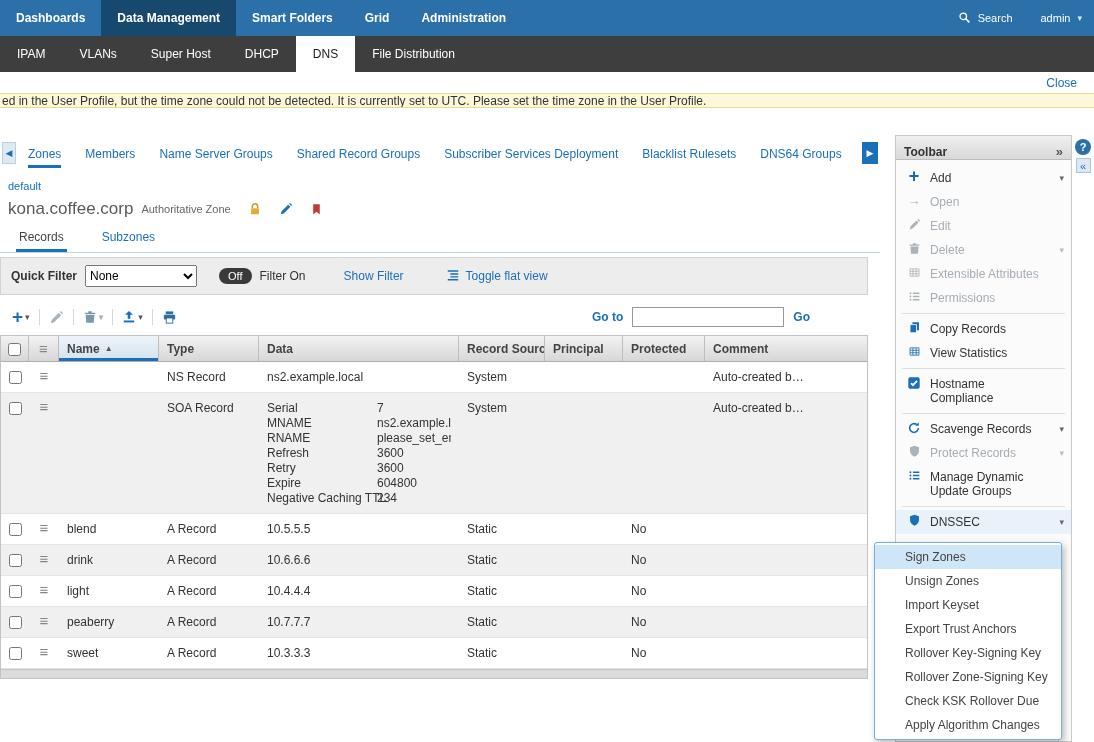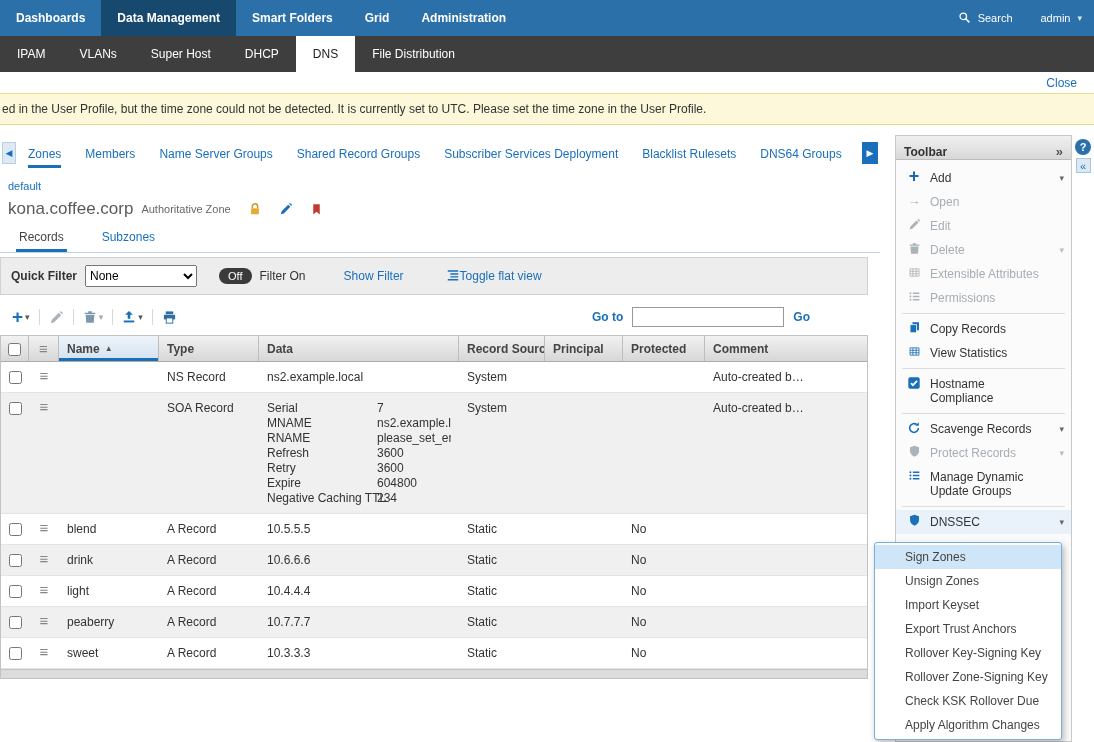--- a/index.html
+++ b/index.html
@@ -16,21 +16,21 @@
   .tn-caret { font-size:9px; color:#dce8f2; }
 
   
   .subnav { position:absolute; top:36px; left:0; right:0; height:36px; background:#3e3e3e; display:flex; align-items:stretch; }
   .subnav-item { display:flex; align-items:center; padding:0 17px; color:#fff; font-size:12px; cursor:pointer; }
   .subnav-item.active { background:#fff; color:#222; }
 
   
   .close-row { position:absolute; top:72px; left:0; right:0; height:38px; background:#fff; }
   .close-link { position:absolute; right:17px; top:4px; color:#1a6fba; font-size:12px; cursor:pointer; }
-  .banner { position:absolute; top:93px; left:0; right:0; height:32px; background:#fcf8d9;
+  .banner { position:absolute; top:93px; left:0; right:0; height:15px; background:#fcf8d9;
             border-top:1px solid #e6dd8a; border-bottom:1px solid #e6dd8a;
             display:flex; align-items:center; padding-left:2px; color:#333; font-size:12px; white-space:nowrap; overflow:hidden; }
 
   
   .main { position:absolute; left:0; top:138px; width:880px; }
 
   .tabs-row { position:relative; height:30px; display:flex; align-items:flex-end; padding:0 24px 0 28px; overflow:hidden; }
   .tab { color:#1a6fba; font-size:12px; margin-right:24px; padding-bottom:7px; white-space:nowrap; cursor:pointer; }
   .tab.active { border-bottom:3px solid #1a6fba; padding-bottom:4px; }
   .tab-arrow-left { position:absolute; left:2px; top:4px; width:14px; height:22px; background:#dde9f4; border:1px solid #b9cfe2;
@@ -50,21 +50,21 @@
   .subtab.active { color:#444; border-bottom:3px solid #1a6fba; }
 
   .filterbar { margin-top:4px; width:868px; height:36px; background:#ededed; border:1px solid #d2d2d2;
                display:flex; align-items:center; padding:18px 10px; }
   .fb-label { font-weight:bold; margin-right:8px; }
   .fb-select { width:112px; height:22px; font-size:12px; font-family:inherit; }
   .off-btn { margin-left:22px; background:#3a3a3a; color:#fff; border-radius:9px; padding:2px 9px; font-size:11px; cursor:pointer; }
   .fb-on { margin-left:8px; color:#333; }
   .fb-link { color:#1a6fba; cursor:pointer; }
   .fb-show { margin-left:38px; }
-  .fb-flat { margin-left:42px; display:flex; align-items:center; }
+  .fb-flat { margin-left:42px; display:flex; align-items:center; gap:6px; }
 
   .actionbar { margin-top:6px; width:868px; height:32px; display:flex; align-items:center; padding-left:8px; }
   .ab-btn { display:inline-flex; align-items:center; gap:2px; padding:0 4px; cursor:pointer; }
   .ab-btn .plus { color:#1a6fba; font-size:19px; font-weight:bold; line-height:16px; }
   .caret { font-size:9px; color:#555; }
   .caret.dim { color:#a9a9a9; }
   .vsep { width:1px; height:16px; background:#d8d8d8; margin:0 5px; }
   .goto-group { margin-left:auto; display:flex; align-items:center; gap:9px; padding-right:58px; }
   .goto-label { font-weight:bold; color:#1a6fba; }
   .goto-input { width:152px; height:20px; border:1px solid #999; font-size:12px; padding:0 4px; font-family:inherit; }

